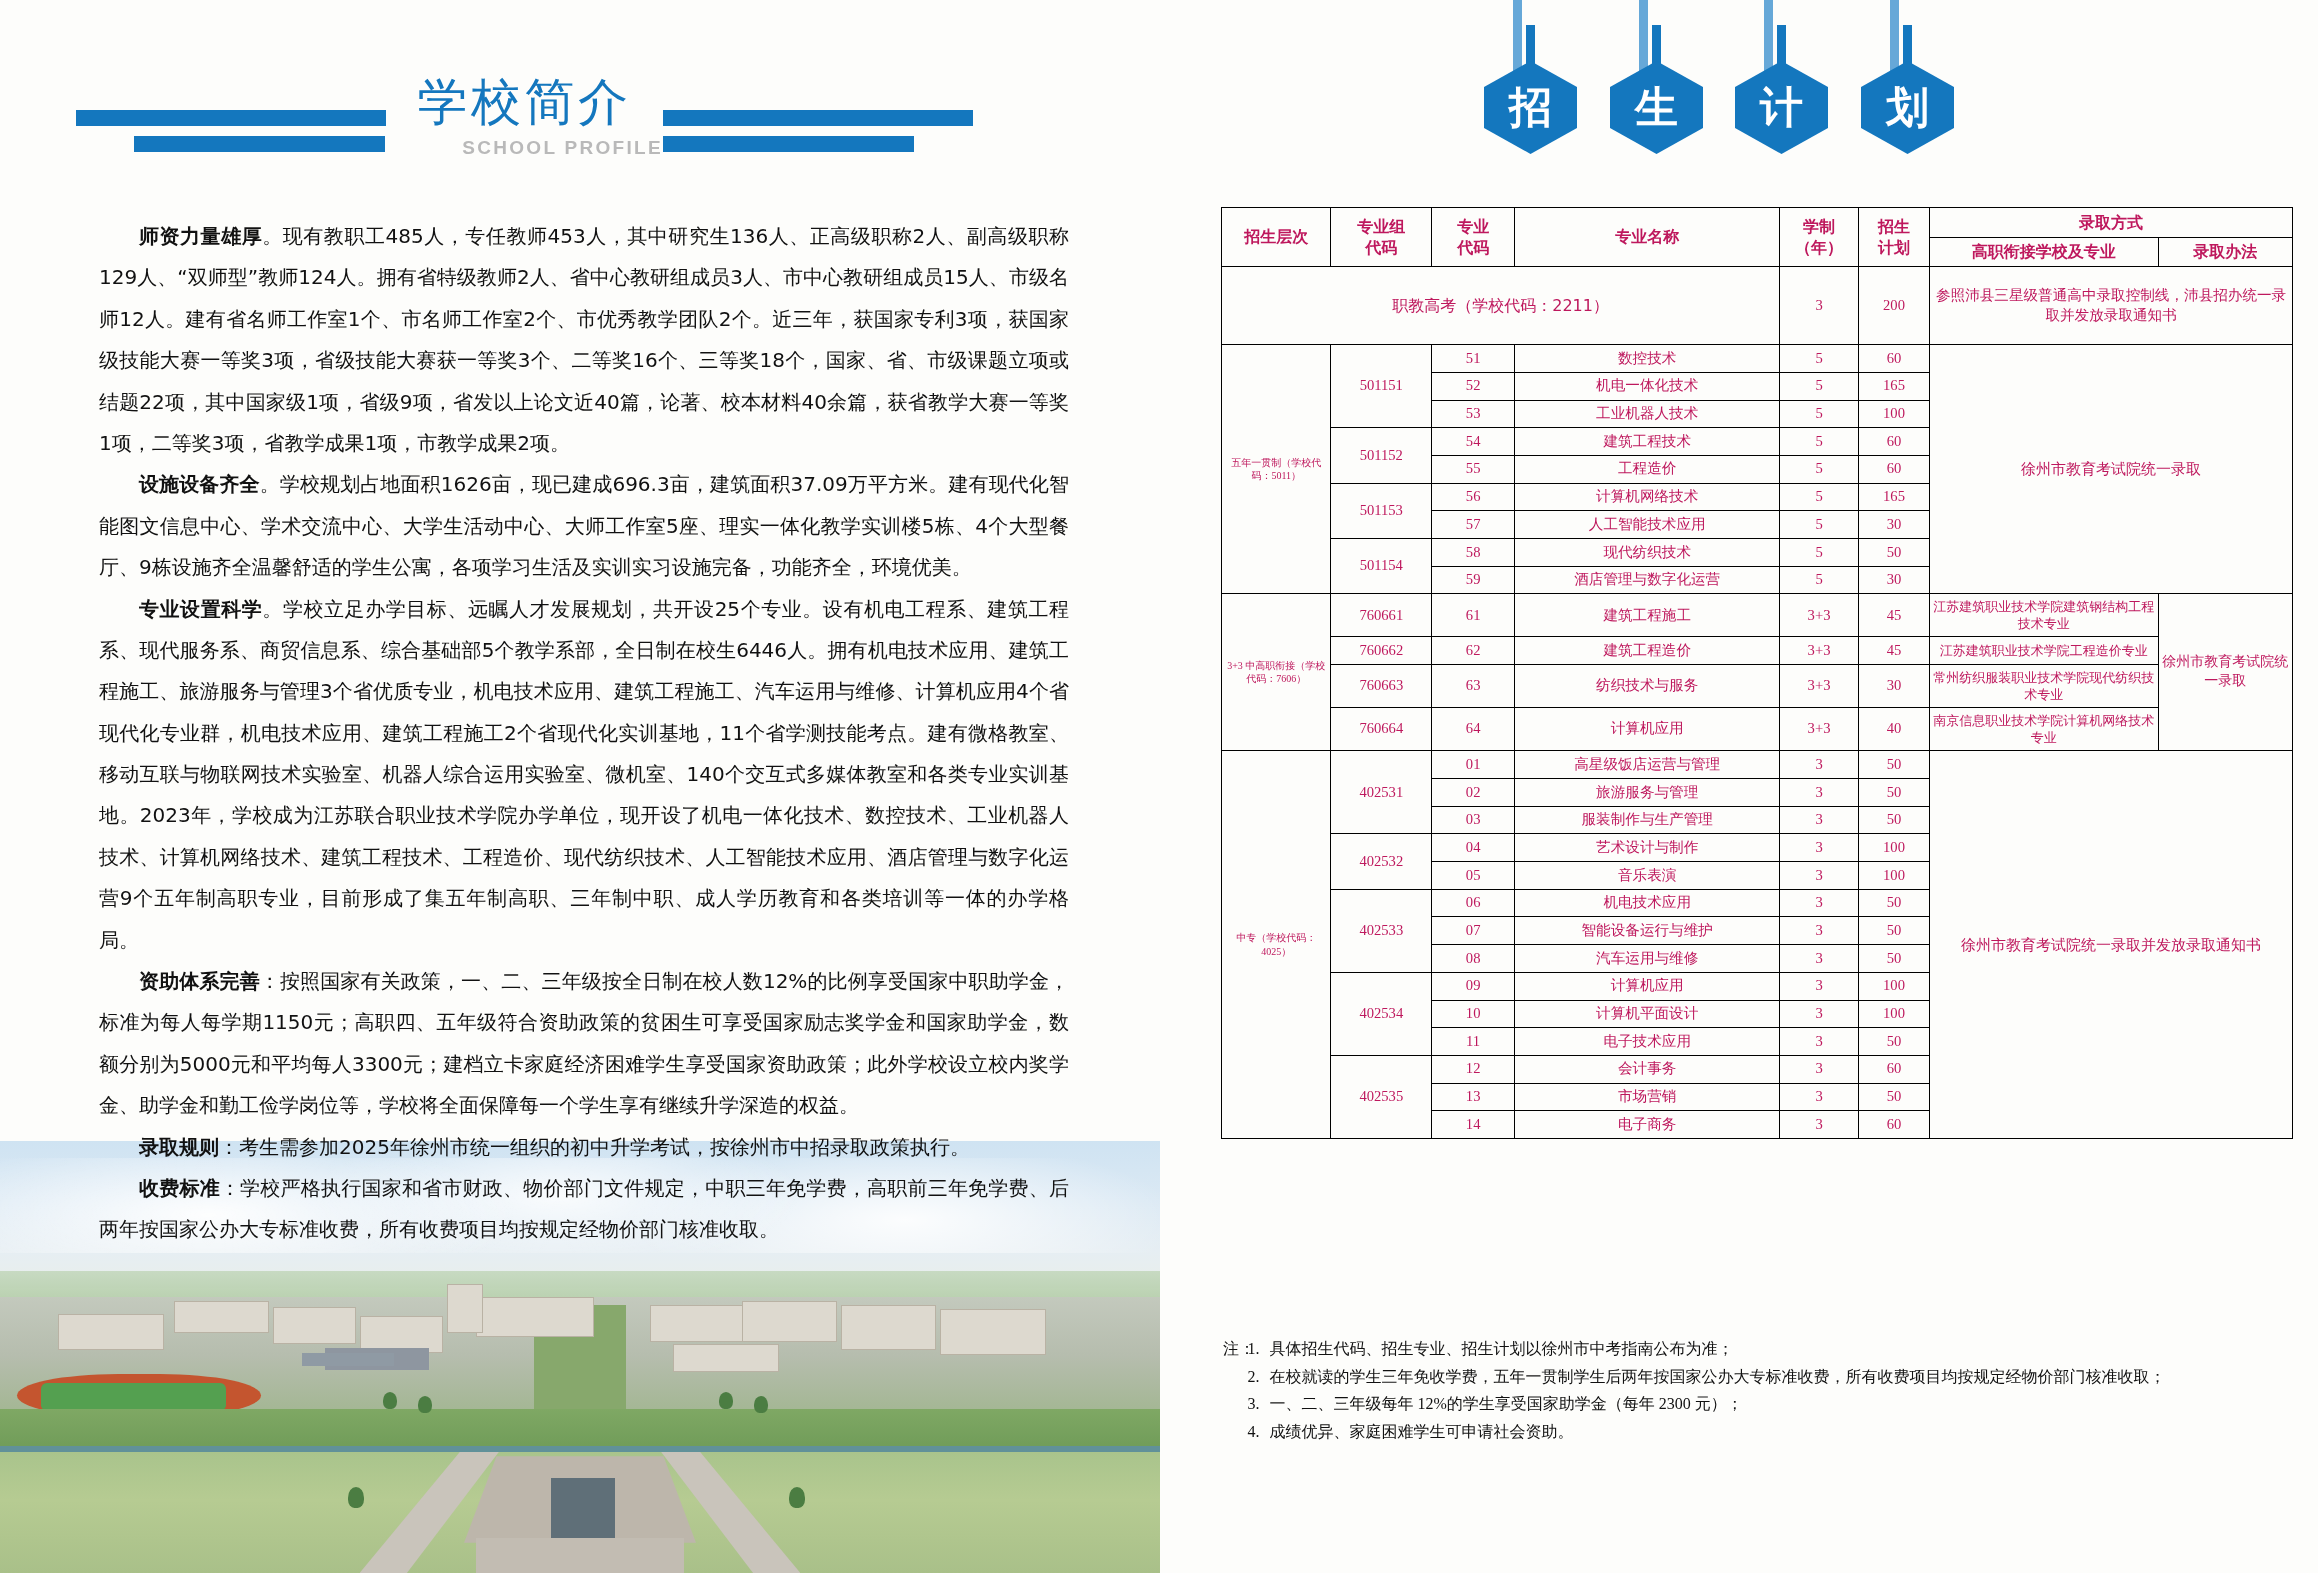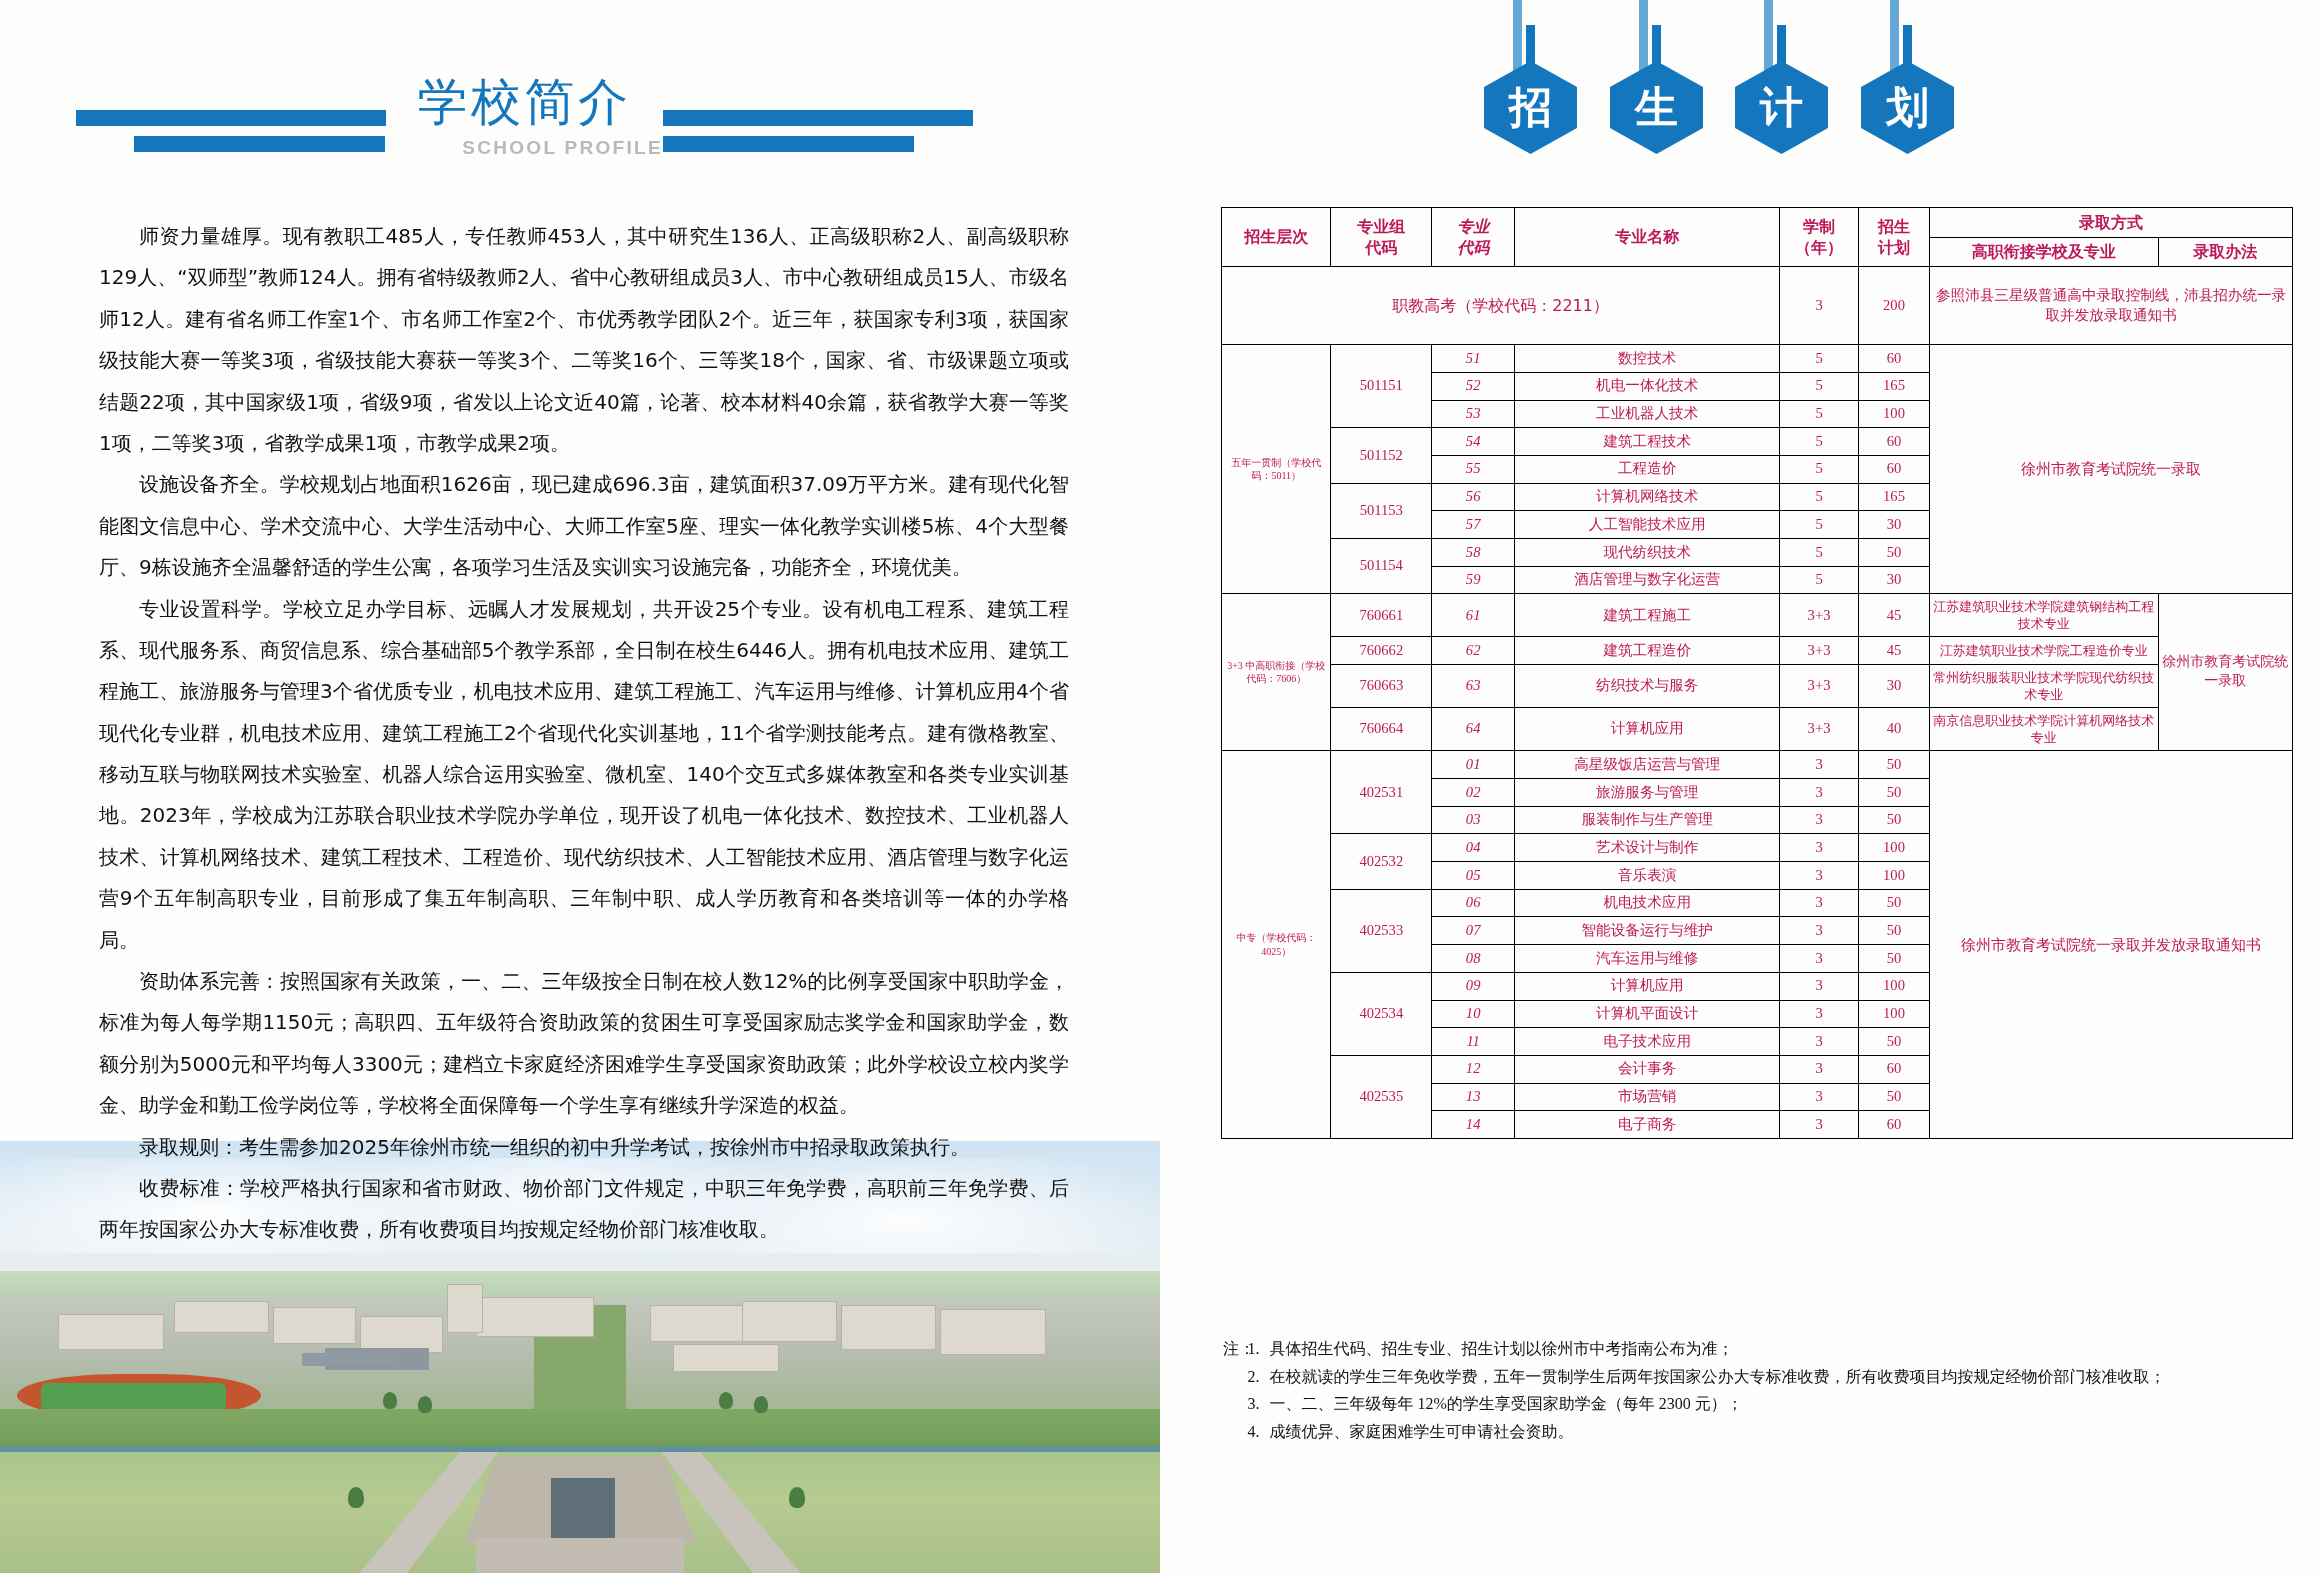--- a/index.html
+++ b/index.html
@@ -40,21 +40,21 @@
 
   
   #left-body{
     position:absolute;left:99px;top:216px;width:970px;
     font-size:20px;line-height:2.07;color:#111;
     text-align:justify;text-justify:inter-ideograph;
     font-family:"DejaVu Sans","Liberation Sans",sans-serif;
     z-index:4;
   }
   #left-body p{margin:0 0 0 0;text-indent:2em;}
-  #left-body b{font-weight:normal;}
+  #left-body b{font-weight:bold;}
 
   
   #campus-photo{
     position:absolute;left:0;bottom:0;width:1160px;height:432px;
     overflow:hidden;z-index:1;
   }
   .sky{position:absolute;left:0;top:0;width:100%;height:34%;
     background:linear-gradient(#cfe3f2 0%,#dbe9f4 40%,#e6eef3 75%,#e9eeea 100%);}
   .cloudband{position:absolute;left:0;top:4%;width:100%;height:22%;
     background:radial-gradient(ellipse 38% 120% at 18% 60%, rgba(255,255,255,.95), rgba(255,255,255,0) 70%),
@@ -114,21 +114,21 @@
     font-family:"Liberation Serif","DejaVu Serif",serif;
     font-size:14.6px;color:#be185d;
   }
   #plan-table td,#plan-table th{
     border:0.9px solid #000;text-align:center;vertical-align:middle;
     padding:3.5px 2.3px;font-weight:normal;line-height:1.35;
   }
   #plan-table th{font-family:"DejaVu Sans","Liberation Sans",sans-serif;font-weight:bold;font-size:16px;}
   .levelcell{font-size:10px;line-height:1.6;width:69px;}
   .grpcode{width:63px;}
-  .majcode{width:51px;font-style:italic;}
+  .majcode{width:51px;}
   .majname{width:175px;}
   .yrs{width:42px;}
   .quota{width:43px;}
   .partner{width:150px;font-size:13px;line-height:1.35;}
   .method{width:86px;font-size:14px;line-height:1.6;}
   .methodwide{font-size:15px;}
   .zjgk{font-family:"DejaVu Sans","Liberation Sans",sans-serif;font-weight:bold;font-size:16px;}
   .thick-top td{border-top:1.9px solid #000;}
 
   #notes{

